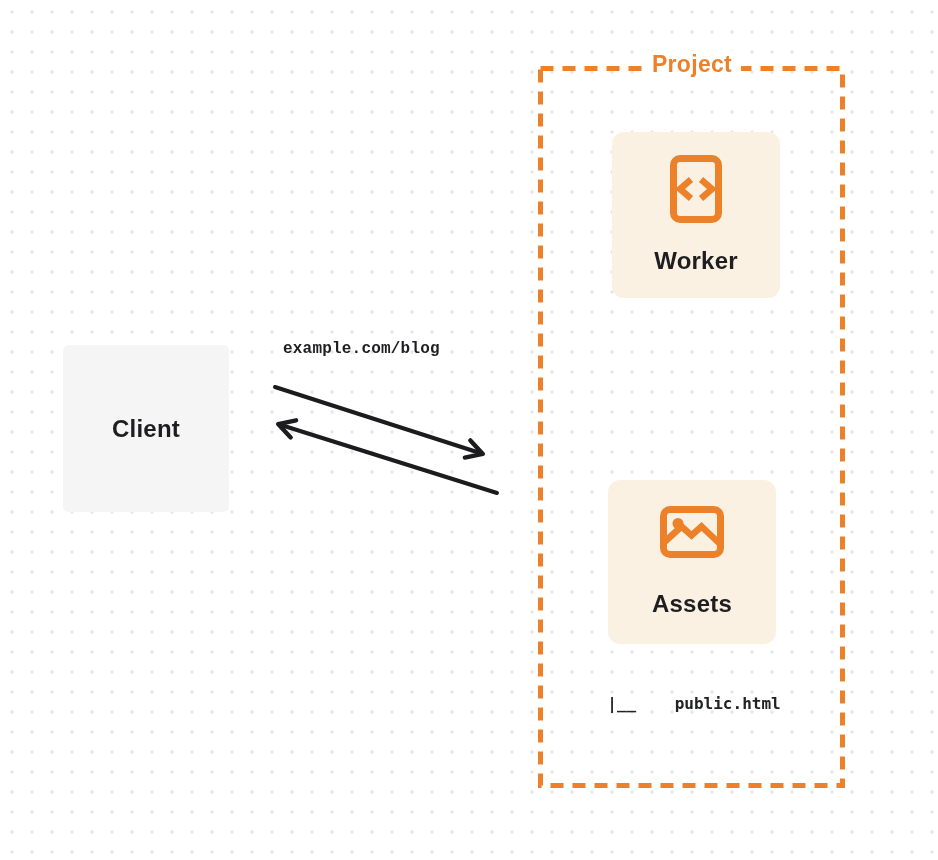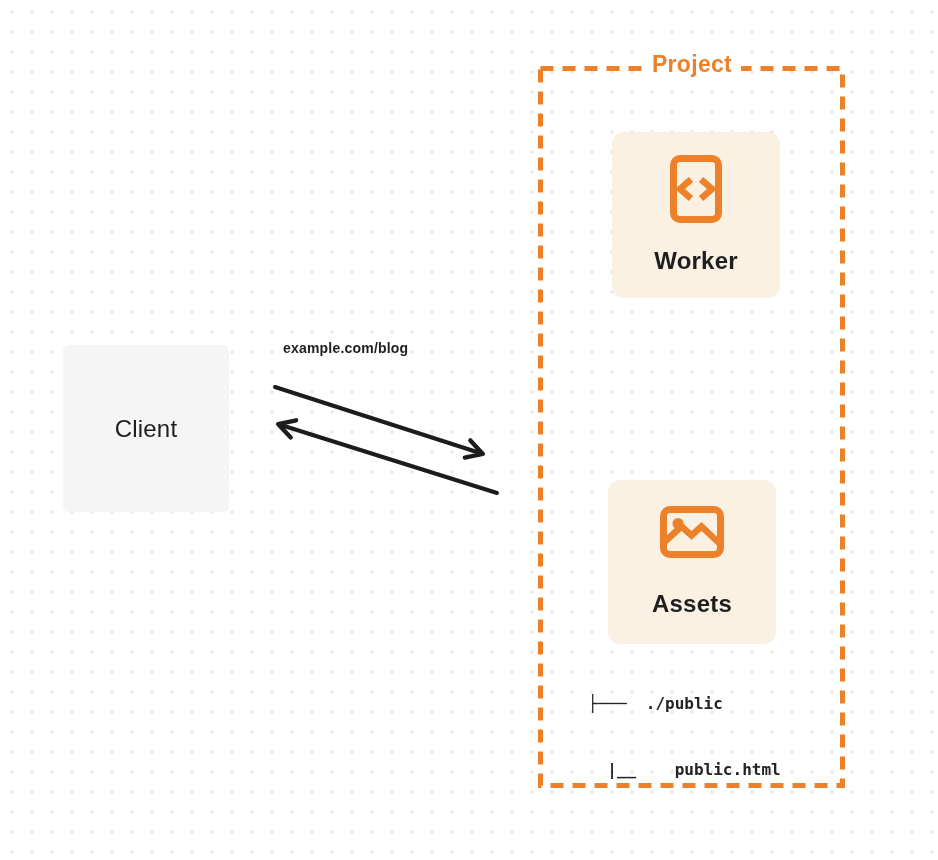--- a/index.html
+++ b/index.html
@@ -24,27 +24,28 @@
   }
   .abs{position:absolute;}
   
   .client-box{
     left:63px;top:345px;width:166px;height:167px;
     background:var(--gray_box);
     border-radius:6px;
     display:flex;align-items:center;justify-content:center;
   }
   .client-box .label{
-    font-size:24px;font-weight:400;color:var(--ink);letter-spacing:.2px;
+    font-size:24px;font-weight:700;color:var(--ink);letter-spacing:.2px;
   }
   
   .request-label{
     left:283px;top:340px;
-    font-size:14px;font-weight:700;color:var(--ink);
+    font-size:16px;font-weight:700;color:var(--ink);
     letter-spacing:.2px;
+    font-family:Liberation Mono, monospace;
   }
   
   .overlay{left:0;top:0;pointer-events:none;}
   
   .project-label{
     left:541px;top:51px;width:302px;
     text-align:center;
   }
   .project-label span{
     display:inline-block;
@@ -118,18 +119,17 @@
   <div class="abs node assets-box">
     <svg width="64" height="52" viewBox="0 0 64 52">
       <rect class="icon-stroke" x="3.5" y="3.5" width="57" height="45" rx="6.5" stroke-width="7"></rect>
       <circle class="icon-fill" cx="18" cy="17.5" r="5.5"></circle>
       <path class="icon-stroke" d="M4.5 36 L21.5 20.5 L31.5 29.5 L41.5 20.5 L59.5 37.5" stroke-width="6.5" stroke-linejoin="miter"></path>
     </svg>
     <div class="label">Assets</div>
   </div>
 
   <div class="abs file-tree">
-    <div>├───  ./public</div>
     <div>  |__    public.html</div>
     
   </div>
 
 </div>
 
 </body></html>

